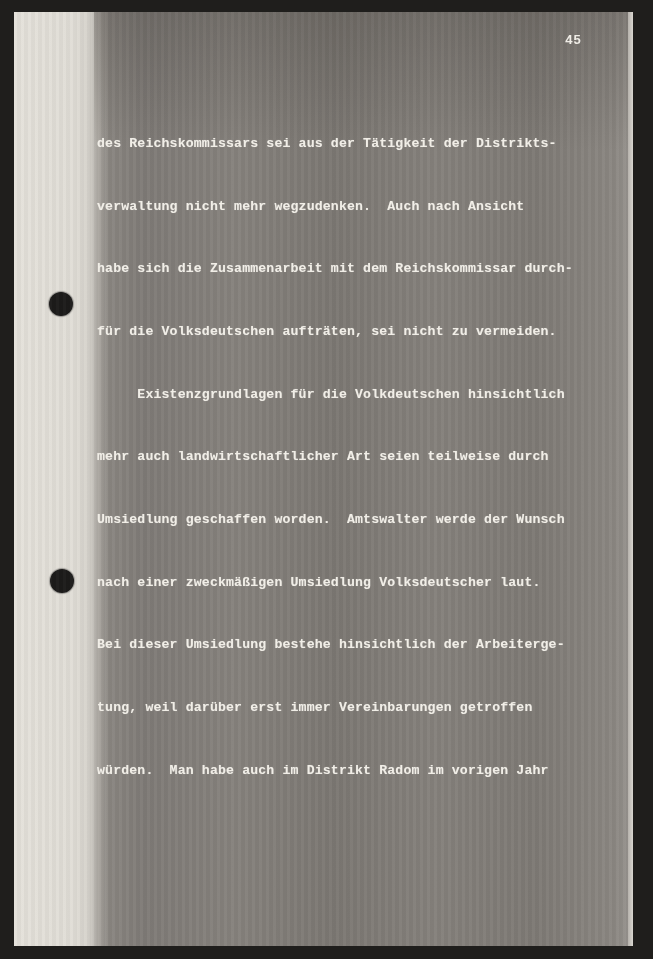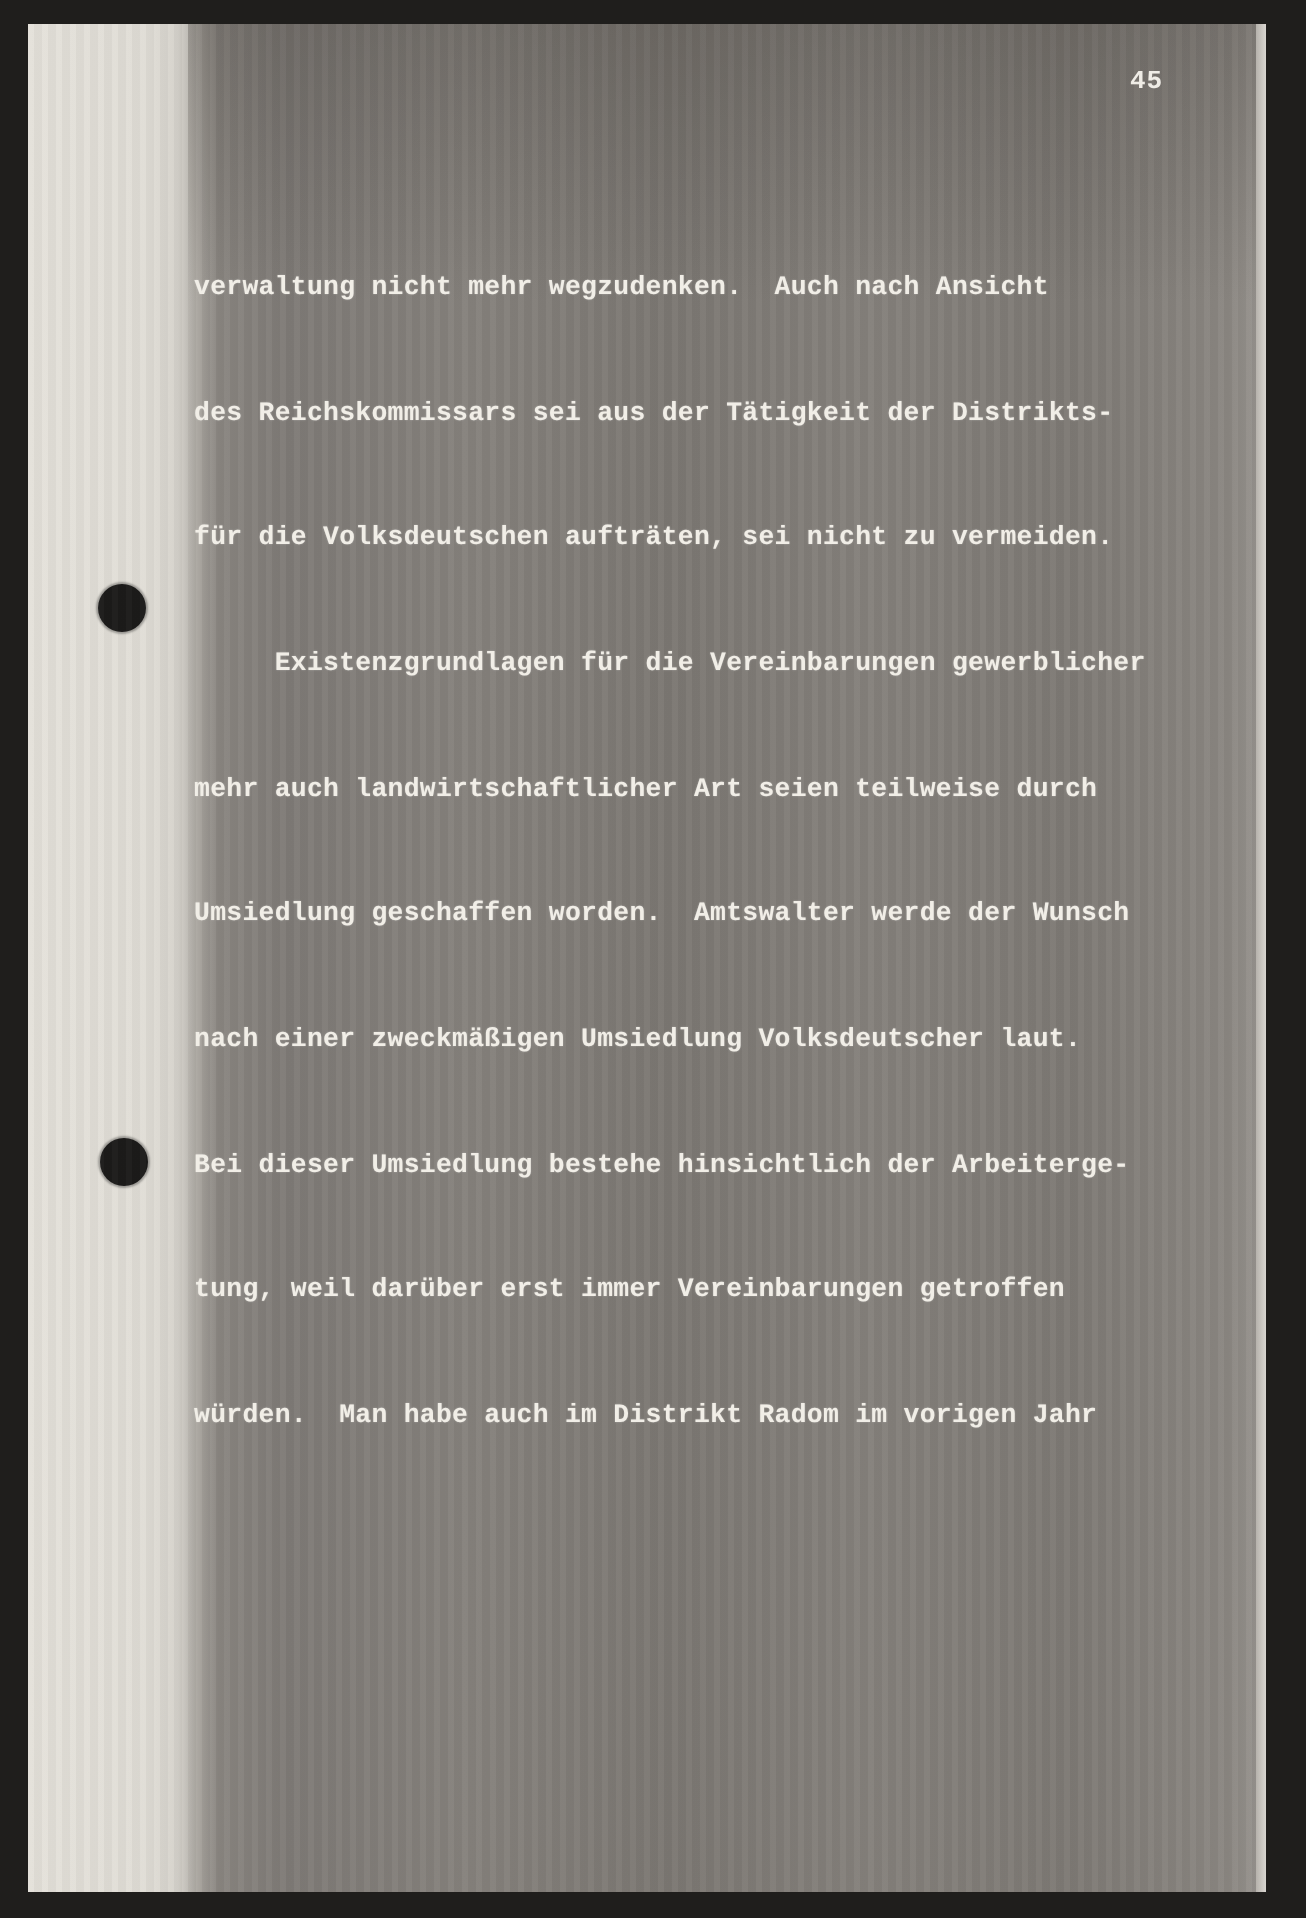--- a/index.html
+++ b/index.html
@@ -107,24 +107,25 @@
 <div class="page">
   <div class="top-shade"></div>
   <div class="punch-hole hole-1"></div>
   <div class="punch-hole hole-2"></div>
 </div>
 <div class="right-edge"></div>
 
 <div class="page-number">45</div>
 
 <div class="text-block">
+  <span class="line">des Reichskommissars sei aus der Tätigkeit der Distrikts-</span>
   <span class="line">verwaltung nicht mehr wegzudenken.  Auch nach Ansicht</span>
-  <span class="line">des Reichskommissars sei aus der Tätigkeit der Distrikts-</span>
+  <span class="line">habe sich die Zusammenarbeit mit dem Reichskommissar durch-</span>
   <span class="line">für die Volksdeutschen aufträten, sei nicht zu vermeiden.</span>
-  <span class="line">     Existenzgrundlagen für die Vereinbarungen gewerblicher</span>
+  <span class="line">     Existenzgrundlagen für die Volkdeutschen hinsichtlich</span>
   <span class="line">mehr auch landwirtschaftlicher Art seien teilweise durch</span>
   <span class="line">Umsiedlung geschaffen worden.  Amtswalter werde der Wunsch</span>
   <span class="line">nach einer zweckmäßigen Umsiedlung Volksdeutscher laut.</span>
   <span class="line">Bei dieser Umsiedlung bestehe hinsichtlich der Arbeiterge-</span>
   <span class="line">tung, weil darüber erst immer Vereinbarungen getroffen</span>
   <span class="line">würden.  Man habe auch im Distrikt Radom im vorigen Jahr</span>
   
   
   
   

